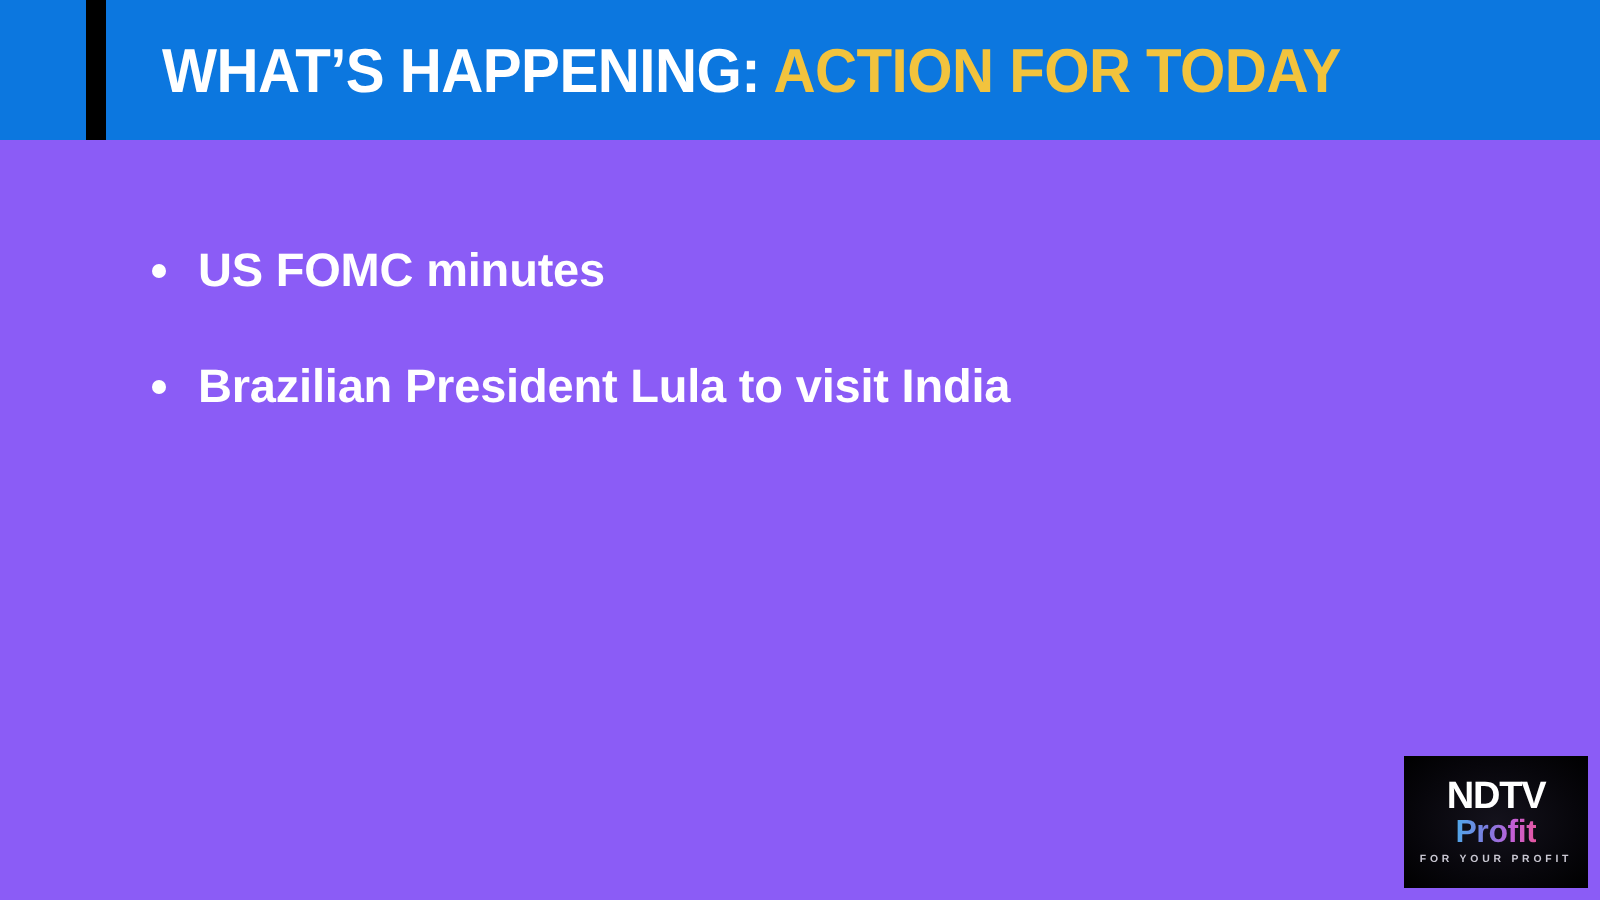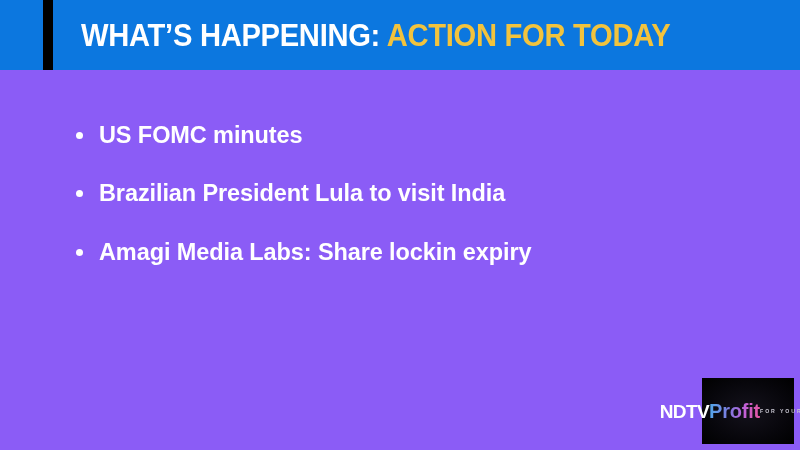--- a/index.html
+++ b/index.html
@@ -110,34 +110,34 @@
 
   
   .logo-block {
     position: absolute;
     left: 702px;
     top: 378px;
     width: 92px;
     height: 66px;
     background: radial-gradient(ellipse at 50% 50%, #14121c 0%, #07060b 62%, #000000 100%);
     display: flex;
-    flex-direction: row;
+    flex-direction: column;
     align-items: center;
     justify-content: center;
   }
   .logo-ndtv {
     font-size: 19px;
     font-weight: bold;
     letter-spacing: -0.6px;
     color: #FFFFFF;
     line-height: 1;
     white-space: nowrap;
   }
   .logo-profit {
-    font-size: 20px;
+    font-size: 16px;
     font-weight: bold;
     line-height: 1.05;
     margin-top: 1px;
     letter-spacing: -0.2px;
     background: linear-gradient(95deg, #4FA8E8 0%, #7E7BE0 40%, #C060D8 68%, #E8569E 100%);
     -webkit-background-clip: text;
     background-clip: text;
     color: transparent;
     text-align: center;
     -webkit-text-fill-color: transparent;
@@ -169,24 +169,20 @@
 
   <ul class="bullet-list">
     <li class="bullet-item">
       <span class="bullet-dot"></span>
       <span class="bullet-text">US FOMC minutes</span>
     </li>
     <li class="bullet-item">
       <span class="bullet-dot"></span>
       <span class="bullet-text">Brazilian President Lula to visit India</span>
     </li>
-    <li class="bullet-item">
-      <span class="bullet-dot"></span>
-      <span class="bullet-text">Amagi Media Labs: Share lockin expiry</span>
-    </li>
   </ul>
 
   <div class="logo-block">
     <div class="logo-ndtv">
       <span>NDTV</span>
     </div>
     <div class="logo-profit">Profit</div>
     <div class="logo-tagline">FOR YOUR PROFIT</div>
   </div>
 

